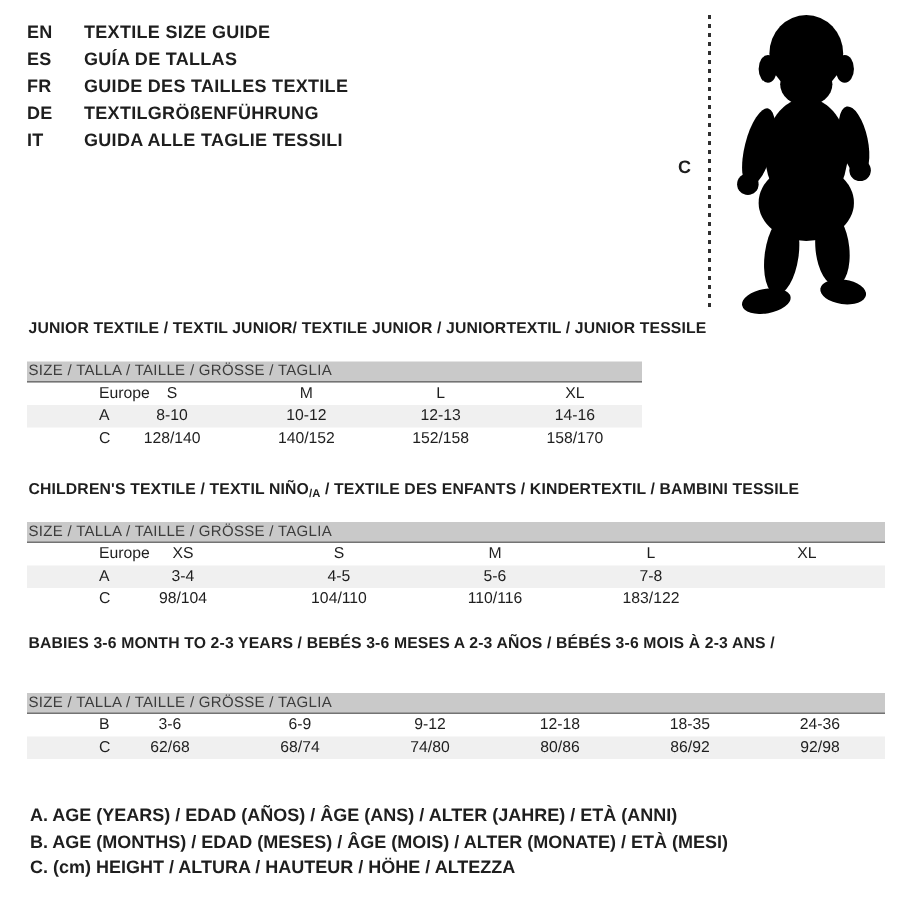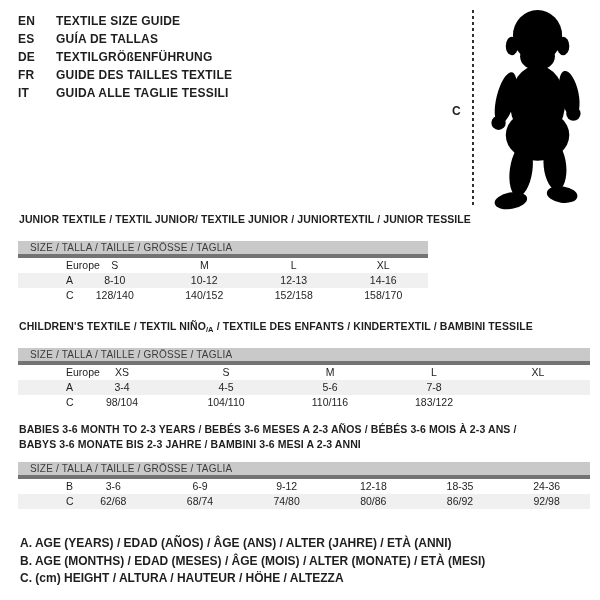--- a/index.html
+++ b/index.html
@@ -16,21 +16,21 @@
   .measure-line{position:absolute;left:472px;top:10px;width:2px;height:198px;
     background:repeating-linear-gradient(to bottom,#2f2f2f 0 3px,transparent 3px 6px);}
   .measure-label{position:absolute;left:452px;top:104px;font-size:12px;font-weight:bold;}
   .baby-svg{position:absolute;left:479px;top:8px;width:115px;height:205px;}
   
   .sec-title{position:absolute;left:19px;font-size:10.5px;font-weight:bold;letter-spacing:.1px;white-space:nowrap;}
   .sec-title .sub{font-size:7.5px;vertical-align:-2px;}
   .tbl{position:absolute;left:18px;font-size:10.5px;}
   .w1{width:410px;} .w2{width:572px;}
   .tbl-head{background:#c9c9c9;color:#3c3c3c;height:13px;line-height:13px;font-size:10px;
-    padding-left:12px;border-bottom:4px solid #737373;letter-spacing:.2px;}
+    padding-left:1px;border-bottom:1px solid #737373;letter-spacing:.2px;}
   .tbl-row{display:grid;height:15px;line-height:15px;}
   .cols-4{grid-template-columns:52px repeat(4,1fr);}
   .cols-5{grid-template-columns:52px repeat(5,1fr);}
   .cols-6{grid-template-columns:52px repeat(6,1fr);}
   .tbl-row .lbl{padding-left:4px;text-align:center;margin-left:44px;}
   .tbl-row .val{text-align:center;}
   .stripe{background:#f0f0f0;}
   
   .notes{position:absolute;left:20px;top:535px;font-size:12px;font-weight:bold;}
   .notes div{height:17.5px;line-height:17.5px;white-space:nowrap;}
@@ -43,26 +43,26 @@
   <div class="lang-list">
     <div class="lang-row">
       <span class="lang-code">EN</span>
       <span class="lang-title">TEXTILE SIZE GUIDE</span>
     </div>
     <div class="lang-row">
       <span class="lang-code">ES</span>
       <span class="lang-title">GUÍA DE TALLAS</span>
     </div>
     <div class="lang-row">
+      <span class="lang-code">FR</span>
+      <span class="lang-title">GUIDE DES TAILLES TEXTILE</span>
+    </div>
+    <div class="lang-row">
       <span class="lang-code">DE</span>
       <span class="lang-title">TEXTILGRÖßENFÜHRUNG</span>
-    </div>
-    <div class="lang-row">
-      <span class="lang-code">FR</span>
-      <span class="lang-title">GUIDE DES TAILLES TEXTILE</span>
     </div>
     <div class="lang-row">
       <span class="lang-code">IT</span>
       <span class="lang-title">GUIDA ALLE TAGLIE TESSILI</span>
     </div>
   </div>
 
   <div class="measure-line"></div>
   <span class="measure-label">C</span>
   <svg class="baby-svg" viewBox="0 0 110 200" aria-hidden="true">
@@ -131,21 +131,20 @@
     <div class="tbl-row cols-5">
       <span class="lbl">C</span>
       <span class="val">98/104</span>
       <span class="val">104/110</span>
       <span class="val">110/116</span>
       <span class="val">183/122</span>
     </div>
   </div>
 
   <div class="sec-title" style="top:423px">BABIES 3-6 MONTH TO 2-3 YEARS / BEBÉS 3-6 MESES A 2-3 AÑOS / BÉBÉS 3-6 MOIS À 2-3 ANS /</div>
-  <div class="sec-title" style="top:438px">BABYS 3-6 MONATE BIS 2-3 JAHRE / BAMBINI 3-6 MESI A 2-3 ANNI</div>
   <div class="tbl w2" style="top:462px">
     <div class="tbl-head">SIZE / TALLA / TAILLE / GRÖSSE / TAGLIA</div>
     <div class="tbl-row cols-6">
       <span class="lbl">B</span>
       <span class="val">3-6</span>
       <span class="val">6-9</span>
       <span class="val">9-12</span>
       <span class="val">12-18</span>
       <span class="val">18-35</span>
       <span class="val">24-36</span>

